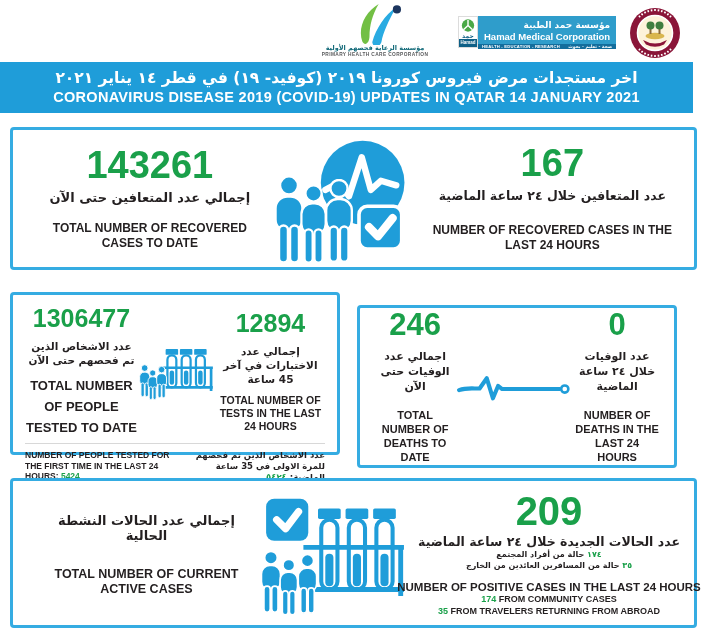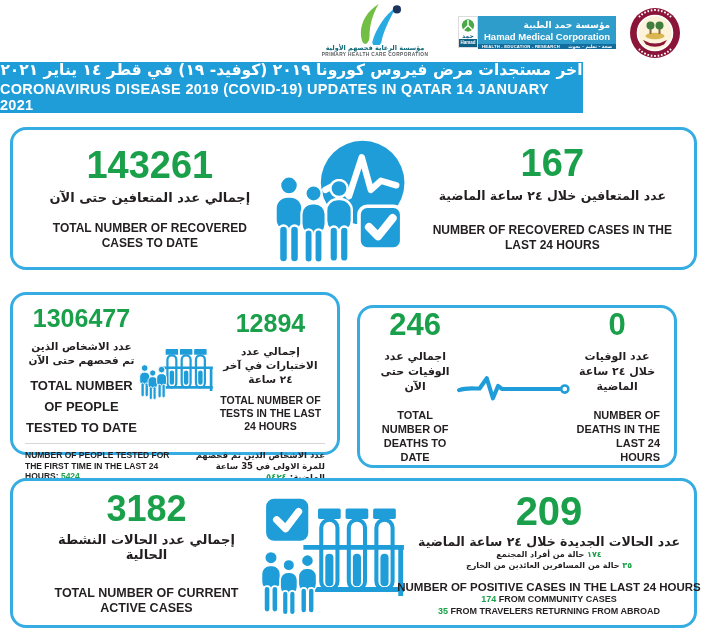--- a/index.html
+++ b/index.html
@@ -29,27 +29,27 @@
   .hmc-top{flex:1;background:#2f9dcb;color:#fff;padding:3px 6px 2px;display:flex;flex-direction:column;justify-content:center;}
   .hmc-name-ar{font-family:"DejaVu Sans",sans-serif;font-size:9px;font-weight:bold;text-align:right;line-height:12px;}
   .hmc-name-en{font-size:9.5px;font-weight:bold;line-height:11px;white-space:nowrap;}
   .hmc-strip{height:11px;background:#136d9c;color:#fff;display:flex;justify-content:space-between;align-items:center;padding:0 4px;}
   .hmc-tag-en{font-size:4.2px;font-weight:bold;letter-spacing:.2px;}
   .hmc-tag-ar{font-family:"DejaVu Sans",sans-serif;font-size:4.5px;font-weight:bold;}
 
   .moph{position:absolute;left:629px;top:7px;width:52px;height:52px;}
 
   
-  .banner{position:absolute;top:62px;left:0;width:583px;height:51px;background:var(--blue);color:#fff;
+  .banner{position:absolute;top:62px;left:0;width:693px;height:51px;background:var(--blue);color:#fff;
           display:flex;flex-direction:column;align-items:center;justify-content:center;gap:2px;}
   .banner-ar{font-family:"DejaVu Sans",sans-serif;font-size:15.5px;font-weight:bold;line-height:17px;}
   .banner-en{font-size:14.5px;font-weight:bold;letter-spacing:.3px;line-height:16px;}
 
   
-  .panel{position:absolute;background:#fff;border:3px solid var(--border-blue);border-radius:16px;}
+  .panel{position:absolute;background:#fff;border:3px solid var(--border-blue);border-radius:4px;}
   #panel-recovered{top:127px;left:10px;width:687px;height:143px;display:flex;align-items:center;justify-content:space-between;padding:0 8px 0 18px;}
   #panel-tested{top:292px;left:10px;width:330px;height:163px;padding:10px 12px 6px;display:flex;flex-direction:column;}
   #panel-deaths{top:305px;left:357px;width:320px;height:163px;display:flex;align-items:center;justify-content:space-between;padding:0 14px;}
   #panel-active{top:478px;left:10px;width:687px;height:150px;display:flex;align-items:center;justify-content:space-between;padding:0 4px 0 22px;}
 
   .stat{display:flex;flex-direction:column;align-items:center;text-align:center;}
   .num{color:var(--green);font-weight:bold;line-height:1.05;}
   .ar-label{font-family:"DejaVu Sans",sans-serif;font-weight:bold;color:var(--dark);direction:rtl;}
   .en-label{font-weight:bold;color:var(--dark);}
   .green{color:var(--green);}
@@ -82,21 +82,21 @@
 
   
   .stat-deaths-total{width:115px;}
   .stat-deaths-total .num{font-size:31px;}
   .stat-deaths-total .ar-label{font-size:11px;margin-top:8px;line-height:15px;max-width:100px;}
   .stat-deaths-total .en-label{font-size:11px;margin-top:14px;max-width:130px;line-height:14px;}
   .icon-deaths{flex:1;display:flex;justify-content:center;}
   .stat-deaths-24{width:120px;}
   .stat-deaths-24 .num{font-size:31px;}
   .stat-deaths-24 .ar-label{font-size:11px;margin-top:8px;line-height:15px;max-width:115px;}
-  .stat-deaths-24 .en-label{font-size:11px;margin-top:14px;max-width:120px;line-height:14px;text-align:right;}
+  .stat-deaths-24 .en-label{font-size:11px;margin-top:14px;max-width:120px;line-height:14px;}
 
   
   .stat-active{width:240px;}
   .stat-active .num{font-size:36px;}
   .stat-active .ar-label{font-size:13px;margin-top:4px;}
   .stat-active .en-label{font-size:12.5px;margin-top:24px;max-width:220px;line-height:15px;}
   .icon-active{width:150px;display:flex;justify-content:center;}
   .stat-positive{width:282px;}
   .stat-positive .num{font-size:40px;}
   .stat-positive .ar-label{font-size:12.5px;margin-top:2px;}
@@ -222,21 +222,21 @@
           <rect x="130" y="30" width="20" height="72" rx="10" fill="none" stroke="currentColor" stroke-width="5"></rect>
           <rect x="135" y="64" width="10" height="32" rx="5" fill="currentColor"></rect>
           <use href="#sym-person" x="0" y="50" width="30" height="74"></use>
           <use href="#sym-person" x="19" y="62" width="28" height="68"></use>
           <use href="#sym-person" x="38" y="54" width="30" height="72"></use>
         </svg>
       </div>
 
       <div class="stat stat-tested-24">
         <div class="num">12894</div>
-        <div class="ar-label">إجمالي عدد الاختبارات في آخر ٢٤ ساعة</div>
+        <div class="ar-label">إجمالي عدد الاختبارات في آخر 45 ساعة</div>
         <div class="en-label">TOTAL NUMBER OF TESTS IN THE LAST 24 HOURS</div>
       </div>
     </div>
 
     <div class="tested-foot">
       <div class="foot-en">
         <span>NUMBER OF PEOPLE TESTED FOR THE FIRST TIME IN THE LAST 24 HOURS:</span>
         <span class="green">5424</span>
       </div>
       <div class="foot-ar" dir="rtl">
@@ -262,21 +262,20 @@
 
     <div class="stat stat-deaths-24">
       <div class="num">0</div>
       <div class="ar-label">عدد الوفيات خلال ٢٤ ساعة الماضية</div>
       <div class="en-label">NUMBER OF DEATHS IN THE LAST 24 HOURS</div>
     </div>
   </div>
 
   <div class="panel" id="panel-active">
     <div class="stat stat-active">
-      <div class="num">3182</div>
       <div class="ar-label">إجمالي عدد الحالات النشطة الحالية</div>
       <div class="en-label">TOTAL NUMBER OF CURRENT ACTIVE CASES</div>
     </div>
 
     <div class="icon-active">
       <svg width="158" height="128" viewBox="0 0 185 150" class="ico" style="color:var(--blue)">
         <rect x="10" y="8" width="52" height="52" rx="10" fill="currentColor"></rect>
         <polyline points="23,34 34,45 50,24" fill="none" stroke="#fff" stroke-width="9" stroke-linecap="round" stroke-linejoin="round"></polyline>
         <path d="M56,68 H180 M56,120 H180 M176,68 V128" stroke="currentColor" stroke-width="6" fill="none"></path>
         <rect x="74" y="20" width="28" height="13" rx="2" fill="currentColor"></rect>

